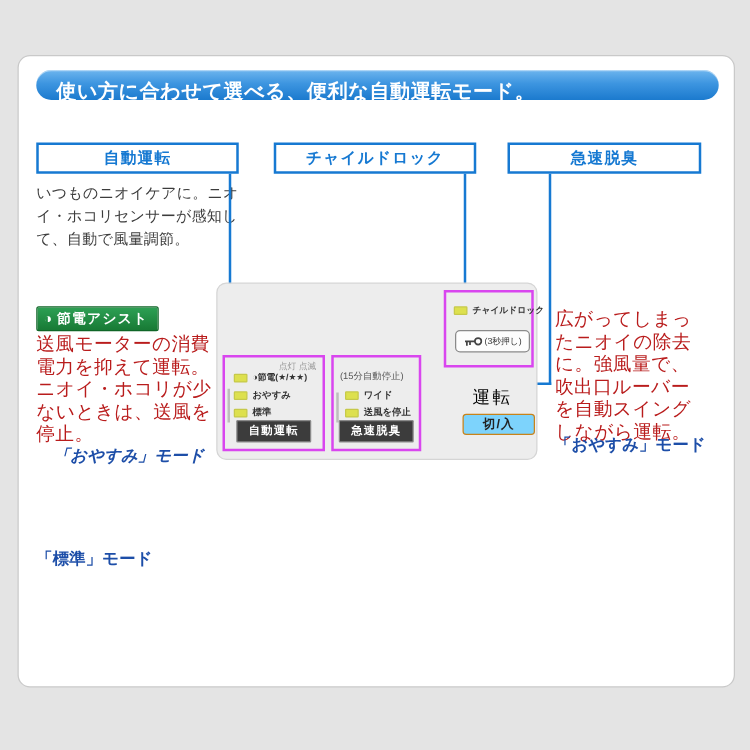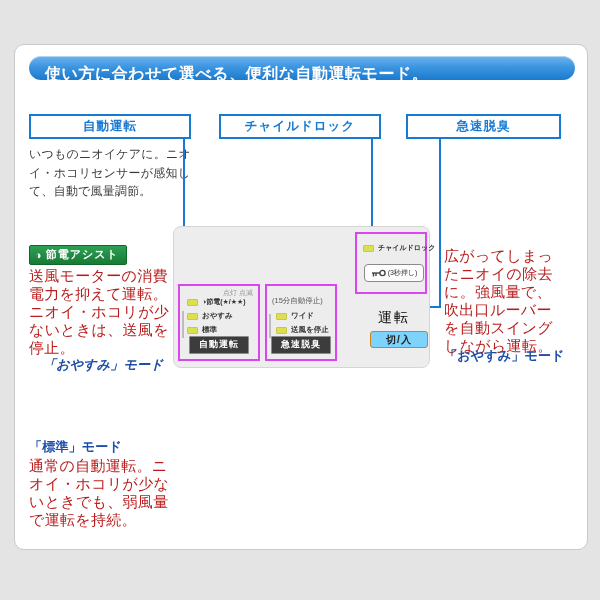--- a/index.html
+++ b/index.html
@@ -68,21 +68,20 @@
 
     <div class="badge" style="left:14px;top:200px;">
       <span>◑</span>
         <span>節電アシスト</span>
     </div>
     <div class="mode-desc" style="left:14px;top:222px;width:142px;">送風モーターの消費電力を抑えて運転。ニオイ・ホコリが少ないときは、送風を停止。</div>
 
     <div class="mode-title" style="left:28px;top:311px;font-style:italic;">「おやすみ」モード</div>
 
     <div class="mode-title" style="left:14px;top:393px;">「標準」モード</div>
-    <div class="mode-desc" style="left:14px;top:412px;width:142px;">通常の自動運転。ニオイ・ホコリが少ないときでも、弱風量で運転を持続。</div>
 
     <div class="mode-desc" style="left:429px;top:202px;width:122px;">広がってしまったニオイの除去に。強風量で、吹出口ルーバーを自動スイングしながら運転。</div>
 
     <div class="mode-title" style="left:429px;top:302px;">「おやすみ」モード</div>
 
     <div class="panel">
 
       <div class="pgroup" style="left:181px;top:5px;width:72px;height:62px;">
         <div class="prow" style="left:6px;top:9px;">
           <span class="lamp"></span>

